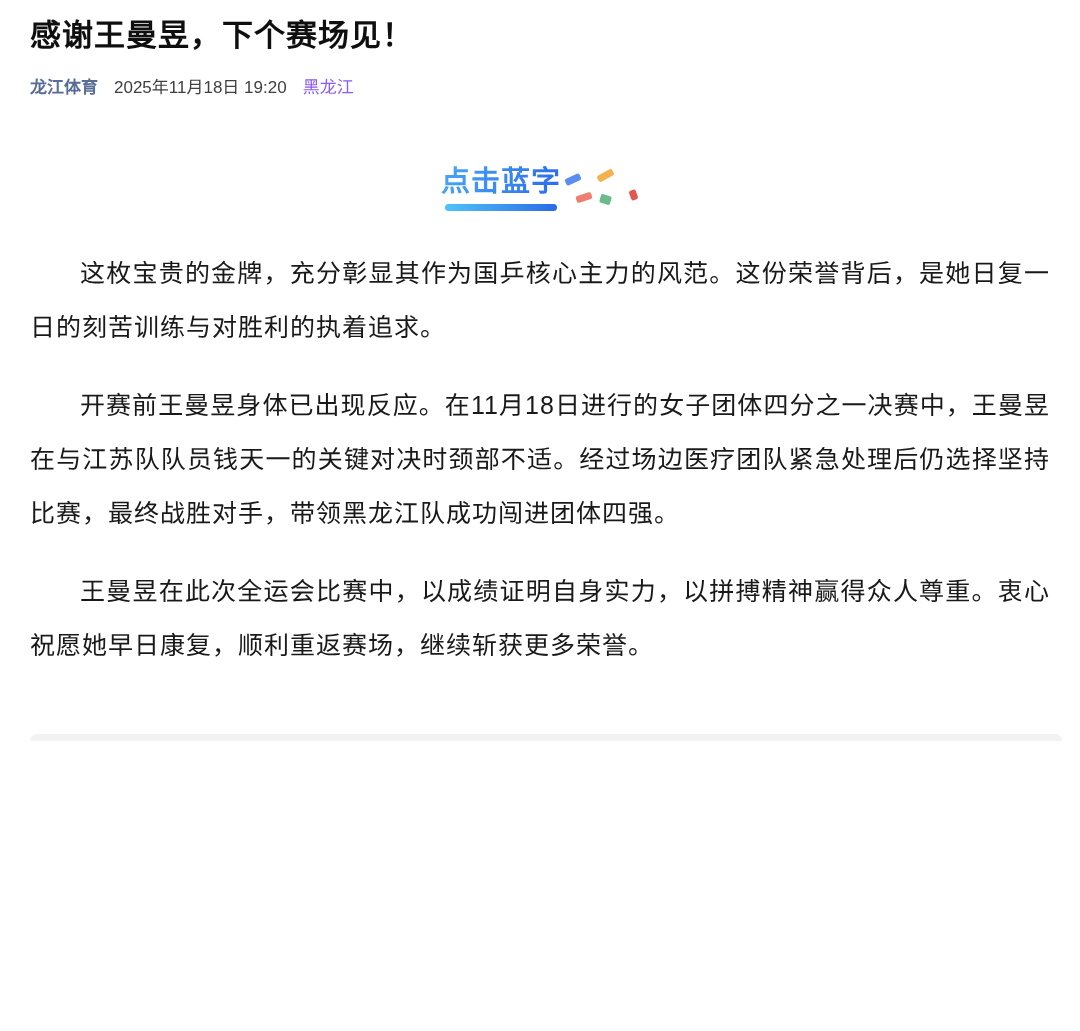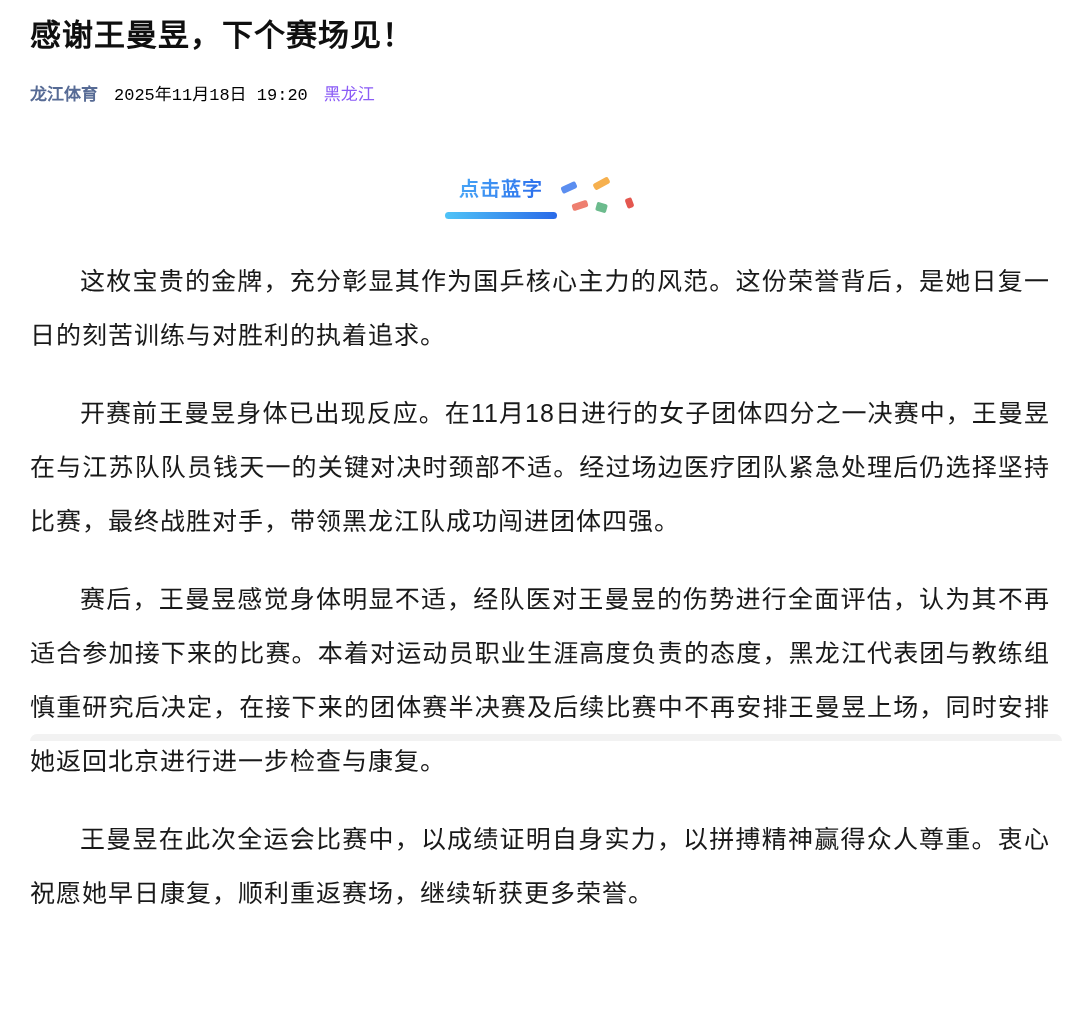--- a/index.html
+++ b/index.html
@@ -19,52 +19,51 @@
   
   .article-title {
     margin: 0;
     font-size: 31px;
     line-height: 44px;
     font-weight: 700;
     color: #0f0f0f;
     letter-spacing: 1px;
   }
   .byline {
-    margin-top: 26px;
+    margin-top: 18px;
     display: flex;
     align-items: flex-start;
     font-size: 17px;
     line-height: 24px;
     white-space: nowrap;
-    font-family: Liberation Mono, monospace;
   }
   .byline .author {
     color: #576b95;
     font-weight: 600;
     margin-right: 16px;
     cursor: pointer;
   }
-  .byline .pub-date { color: #000000; }
+  .byline .pub-date { color: #404040; }
   .byline .pub-location { color: #8b5cf6; margin-left: 16px; }
   
   .banner {
     margin-top: 64px;
     height: 52px;
     display: flex;
     justify-content: center;
     align-items: flex-start;
   }
   .banner-link {
     display: flex;
     flex-direction: column;
     align-items: center;
     cursor: pointer;
   }
   .banner-text {
-    font-size: 20px;
+    font-size: 29px;
     font-weight: 700;
     letter-spacing: 1px;
     line-height: 34px;
     background: linear-gradient(100deg, #47a6f6 0%, #2b6cec 100%);
     -webkit-background-clip: text;
     background-clip: text;
     color: transparent;
   }
   .banner-underline {
     margin-top: 6px;
@@ -131,19 +130,18 @@
       <i class="c-salmon"></i>
       <i class="c-green"></i>
       <i class="c-red"></i>
     </div>
 
   </div>
 
   <div class="article-body">
     <p>这枚宝贵的金牌，充分彰显其作为国乒核心主力的风范。这份荣誉背后，是她日复一日的刻苦训练与对胜利的执着追求。</p>
     <p>开赛前王曼昱身体已出现反应。在11月18日进行的女子团体四分之一决赛中，王曼昱在与江苏队队员钱天一的关键对决时颈部不适。经过场边医疗团队紧急处理后仍选择坚持比赛，最终战胜对手，带领黑龙江队成功闯进团体四强。</p>
-    <p>赛后，王曼昱感觉身体明显不适，经队医对王曼昱的伤势进行全面评估，认为其不再适合参加接下来的比赛。本着对运动员职业生涯高度负责的态度，黑龙江代表团与教练组慎重研究后决定，在接下来的团体赛半决赛及后续比赛中不再安排王曼昱上场，同时安排她返回北京进行进一步检查与康复。</p>
     <p>王曼昱在此次全运会比赛中，以成绩证明自身实力，以拼搏精神赢得众人尊重。衷心祝愿她早日康复，顺利重返赛场，继续斩获更多荣誉。</p>
   </div>
 
   <div class="bottom-card"></div>
 
 </div>
 
 </body></html>

